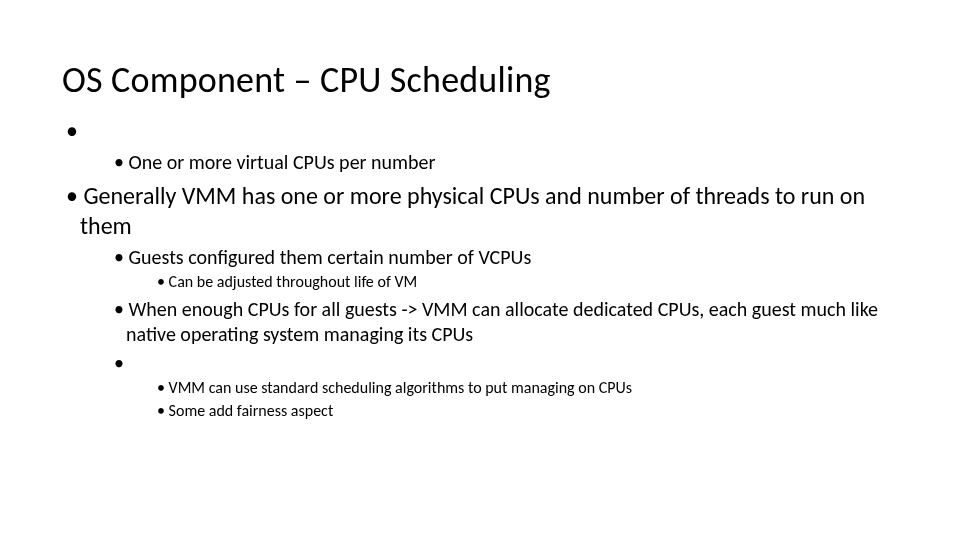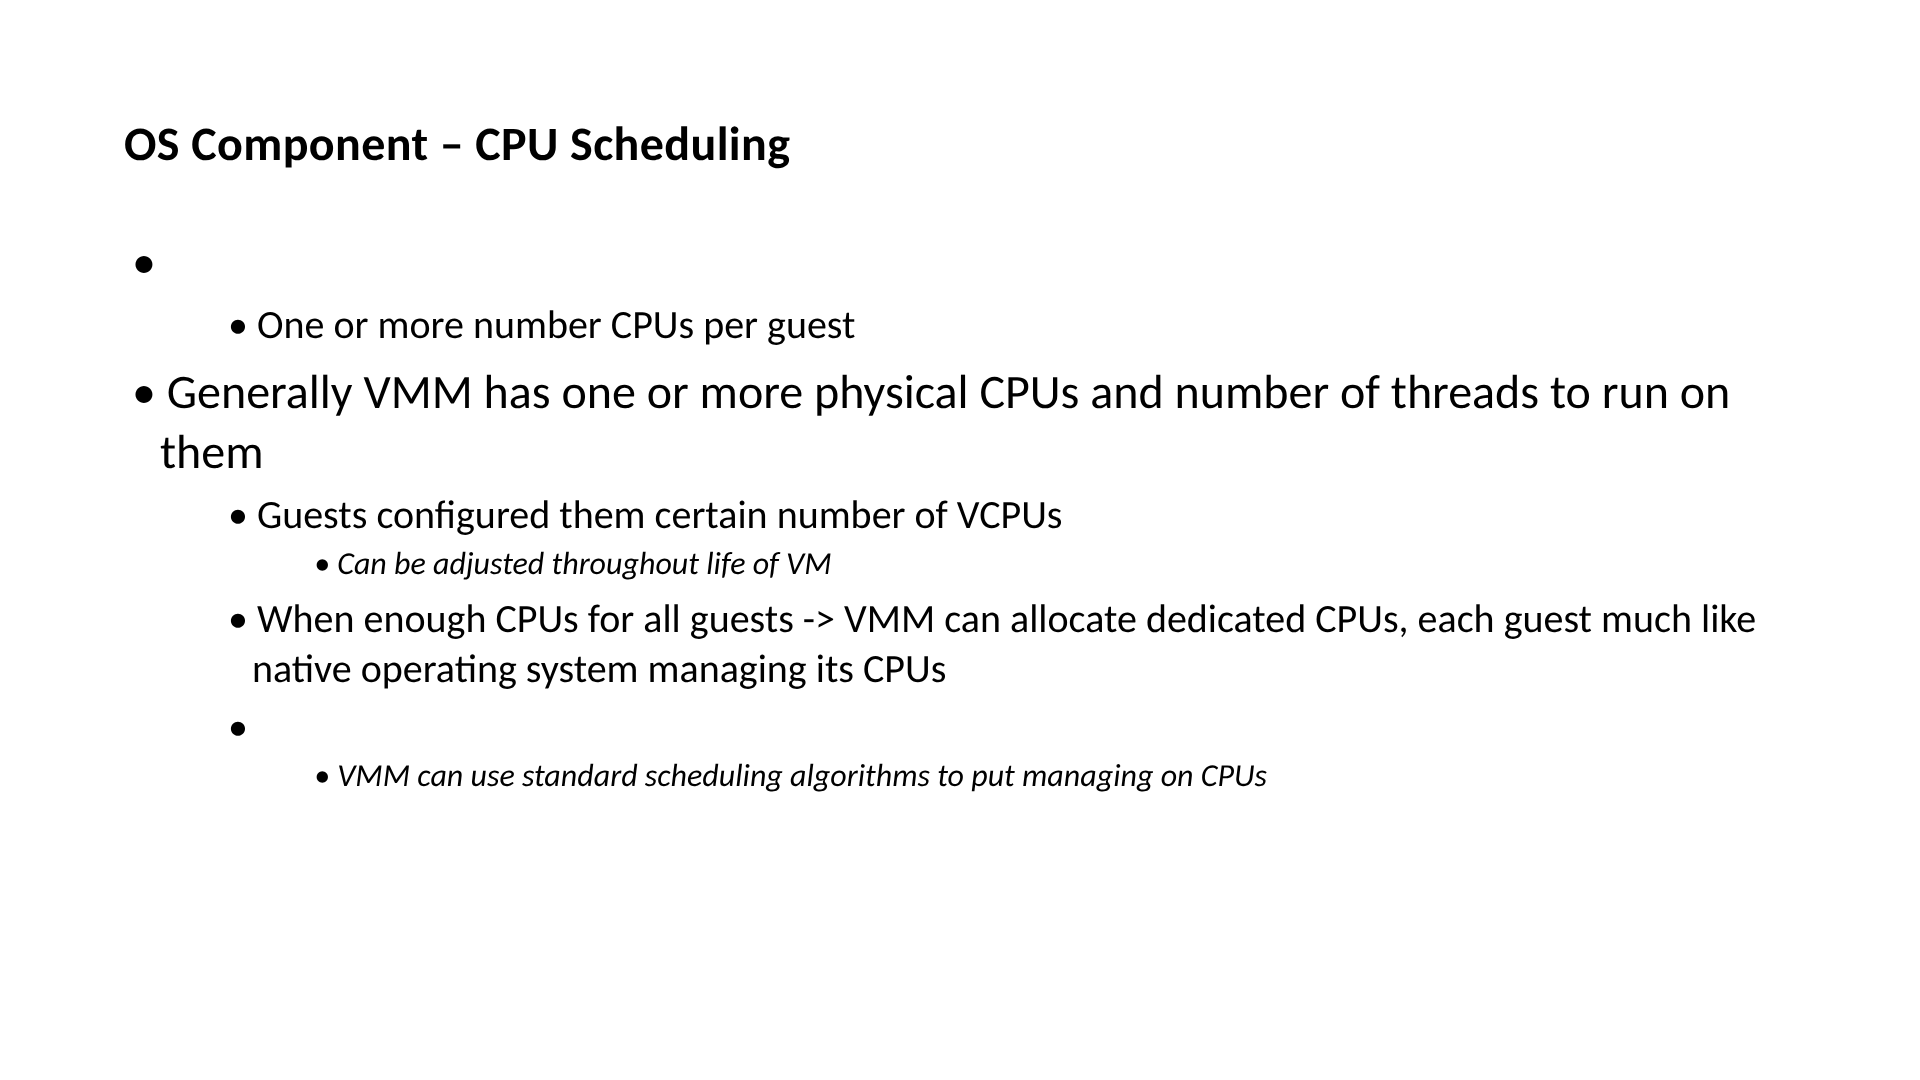--- a/index.html
+++ b/index.html
@@ -1,37 +1,37 @@
 <!DOCTYPE html>
 <html><head>
 <meta charset="utf-8">
 <style>
   * { margin: 0; padding: 0; box-sizing: border-box; }
   html, body { width: 960px; height: 540px; background: #fff; font-family: "Segoe UI", "Calibri", Arial, sans-serif; color: #000; }
   .slide { padding: 58px 62px 0 62px; }
-  .title { font-size: 24px; font-weight: 700; letter-spacing: 0.2px; margin-bottom: 30px; }
+  .title { font-size: 36px; font-weight: 400; letter-spacing: 0.2px; margin-bottom: 14px; }
   ul { list-style: none; }
   li::before { content: "• "; }
   .lvl1 > li { font-size: 24px; line-height: 1.25; margin-bottom: 6px; padding-left: 18px; text-indent: -14px; }
   .lvl2 { margin-left: 30px; margin-top: 4px; margin-bottom: 4px; }
   .lvl2 > li { font-size: 20px; line-height: 1.25; margin-bottom: 4px; padding-left: 16px; text-indent: -12px; }
-  .lvl3 { margin-left: 28px; margin-top: 2px; margin-bottom: 2px; font-style: italic; }
+  .lvl3 { margin-left: 28px; margin-top: 2px; margin-bottom: 2px; }
   .lvl3 > li { font-size: 16px; line-height: 1.3; margin-bottom: 2px; padding-left: 14px; text-indent: -11px; }
 </style>
 </head>
 <body>
 
 <div class="slide">
   <h1 class="title">OS Component – CPU Scheduling</h1>
 
   <ul class="lvl1">
     <li>
       <ul class="lvl2">
         <li>
-          <span>One or more number CPUs per guest</span>
+          <span>One or more virtual CPUs per number</span>
         </li>
       </ul>
     </li>
     <li>
       <span>Generally VMM has one or more physical CPUs and number of threads to run on them</span>
       <ul class="lvl2">
         <li>
           <span>Guests configured them certain number of VCPUs</span>
           <ul class="lvl3">
             <li>
@@ -40,18 +40,21 @@
           </ul>
         </li>
         <li>
           <span>When enough CPUs for all guests -&gt; VMM can allocate dedicated CPUs, each guest much like native operating system managing its CPUs</span>
         </li>
         <li>
           <ul class="lvl3">
             <li>
               <span>VMM can use standard scheduling algorithms to put managing on CPUs</span>
             </li>
+            <li>
+              <span>Some add fairness aspect</span>
+            </li>
           </ul>
         </li>
       </ul>
     </li>
   </ul>
 </div>
 
 </body></html>

